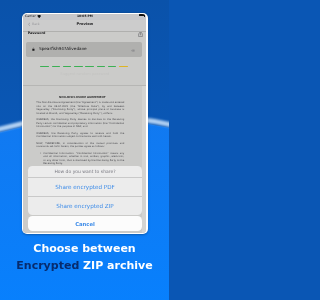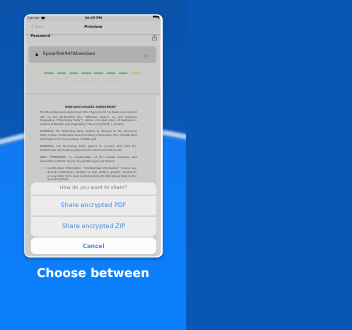--- a/index.html
+++ b/index.html
@@ -183,14 +183,18 @@
       </div>
       <div class="cancel">Cancel</div>
 
     </div>
   </div>
 
   <div class="caption">
     <div class="cap-line">
       <span class="pl">Choose between</span>
     </div>
+    <div class="cap-line">
+      <span class="hl">Encrypted</span>
+      <span class="pl">ZIP archive</span>
+    </div>
   </div>
 </div>
 
 </body></html>

